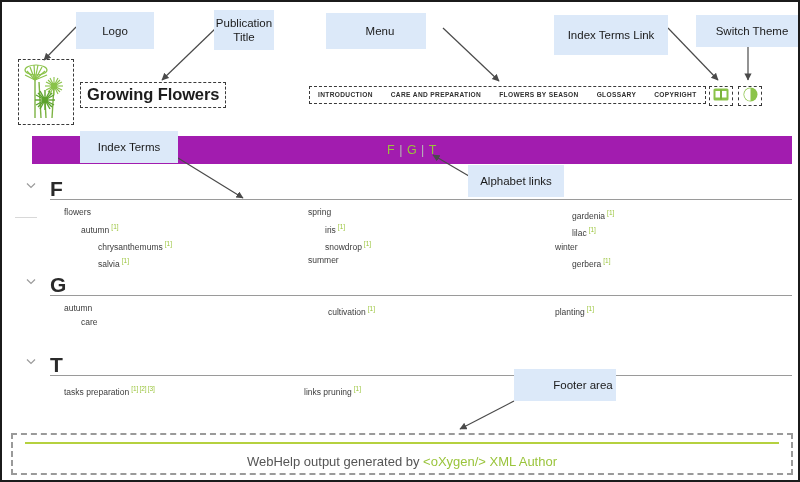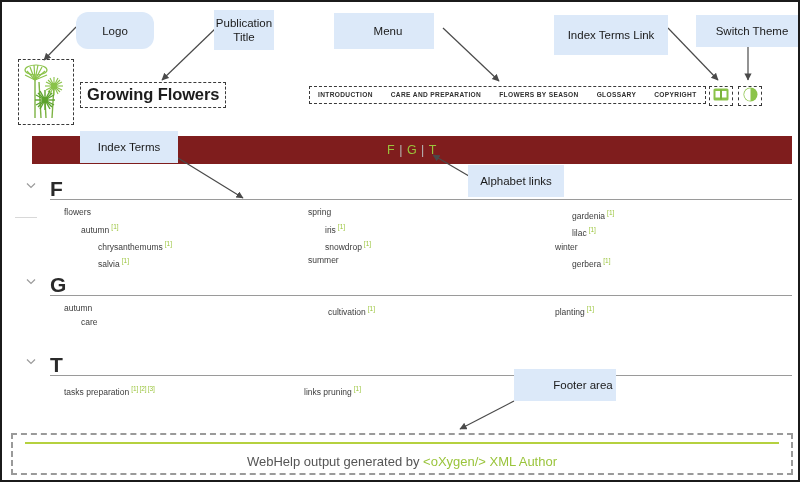--- a/index.html
+++ b/index.html
@@ -88,21 +88,21 @@
   }
   .tool-index { left: 707px; width: 24px; height: 20px; }
   .tool-theme { left: 736px; width: 24px; height: 20px; }
 
   .alpha-band {
     position: absolute;
     left: 30px;
     top: 134px;
     width: 760px;
     height: 28px;
-    background: #7f1d1d;
+    background: #a21caf;
     display: flex;
     align-items: center;
     justify-content: center;
   }
   .alpha-links {
     font-size: 12.5px;
     color: #9ac43c;
     letter-spacing: 0.5px;
   }
   .alpha-links .a-link { color: #9ac43c; cursor: pointer; }
@@ -413,23 +413,23 @@
     <line x1="74" y1="25" x2="42" y2="58" stroke="#4a4a4a" stroke-width="1.2" marker-end="url(#ah)"></line>
     <line x1="214" y1="26" x2="160" y2="78" stroke="#4a4a4a" stroke-width="1.2" marker-end="url(#ah)"></line>
     <line x1="441" y1="26" x2="497" y2="79" stroke="#4a4a4a" stroke-width="1.2" marker-end="url(#ah)"></line>
     <line x1="666" y1="26" x2="716" y2="78" stroke="#4a4a4a" stroke-width="1.2" marker-end="url(#ah)"></line>
     <line x1="746" y1="33" x2="746" y2="78" stroke="#4a4a4a" stroke-width="1.2" marker-end="url(#ah)"></line>
     <line x1="176" y1="156" x2="241" y2="196" stroke="#4a4a4a" stroke-width="1.2" marker-end="url(#ah)"></line>
     <line x1="472" y1="177" x2="431" y2="153" stroke="#4a4a4a" stroke-width="1.2" marker-end="url(#ah)"></line>
     <line x1="512" y1="399" x2="458" y2="427" stroke="#4a4a4a" stroke-width="1.2" marker-end="url(#ah)"></line>
   </svg>
 
-  <div class="callout" style="left:74px;top:10px;width:78px;height:37px;border-radius:12px;">Logo</div>
+  <div class="callout" style="left:74px;top:10px;width:78px;height:37px;">Logo</div>
   <div class="callout" style="left:212px;top:8px;width:60px;height:40px;white-space:pre-line;">Publication
 Title</div>
-  <div class="callout" style="left:332px;top:11px;width:100px;height:36px;padding-left:8px;">Menu</div>
+  <div class="callout" style="left:324px;top:11px;width:100px;height:36px;padding-left:8px;">Menu</div>
   <div class="callout" style="left:552px;top:13px;width:114px;height:40px;">Index Terms Link</div>
   <div class="callout" style="left:694px;top:13px;width:112px;height:32px;">Switch Theme</div>
   <div class="callout" style="left:466px;top:163px;width:96px;height:32px;">Alphabet links</div>
   <div class="callout" style="left:78px;top:129px;width:98px;height:32px;">Index Terms</div>
   <div class="callout" style="left:512px;top:367px;width:102px;height:32px;padding-left:36px;">Footer area</div>
 
 </div>
 
 </body></html>

